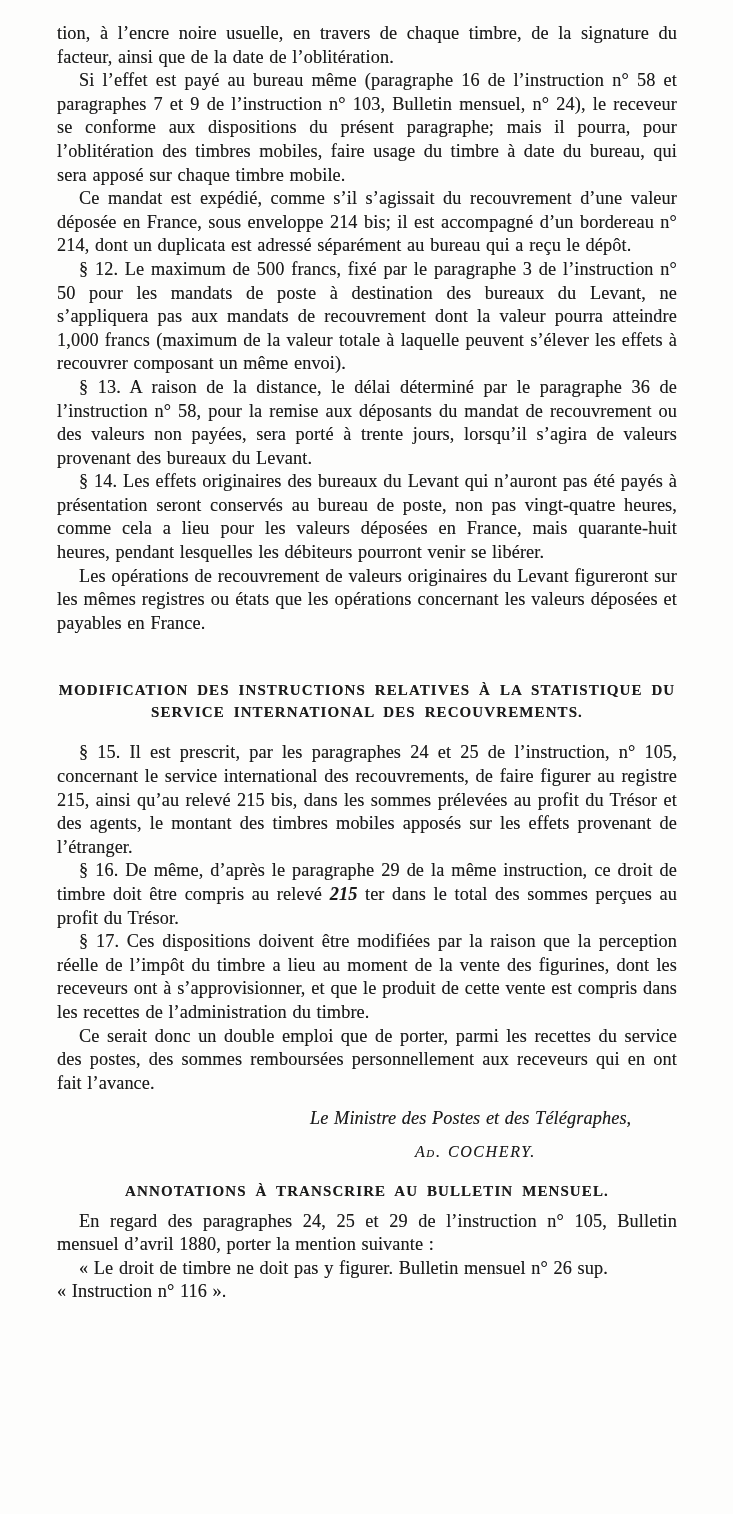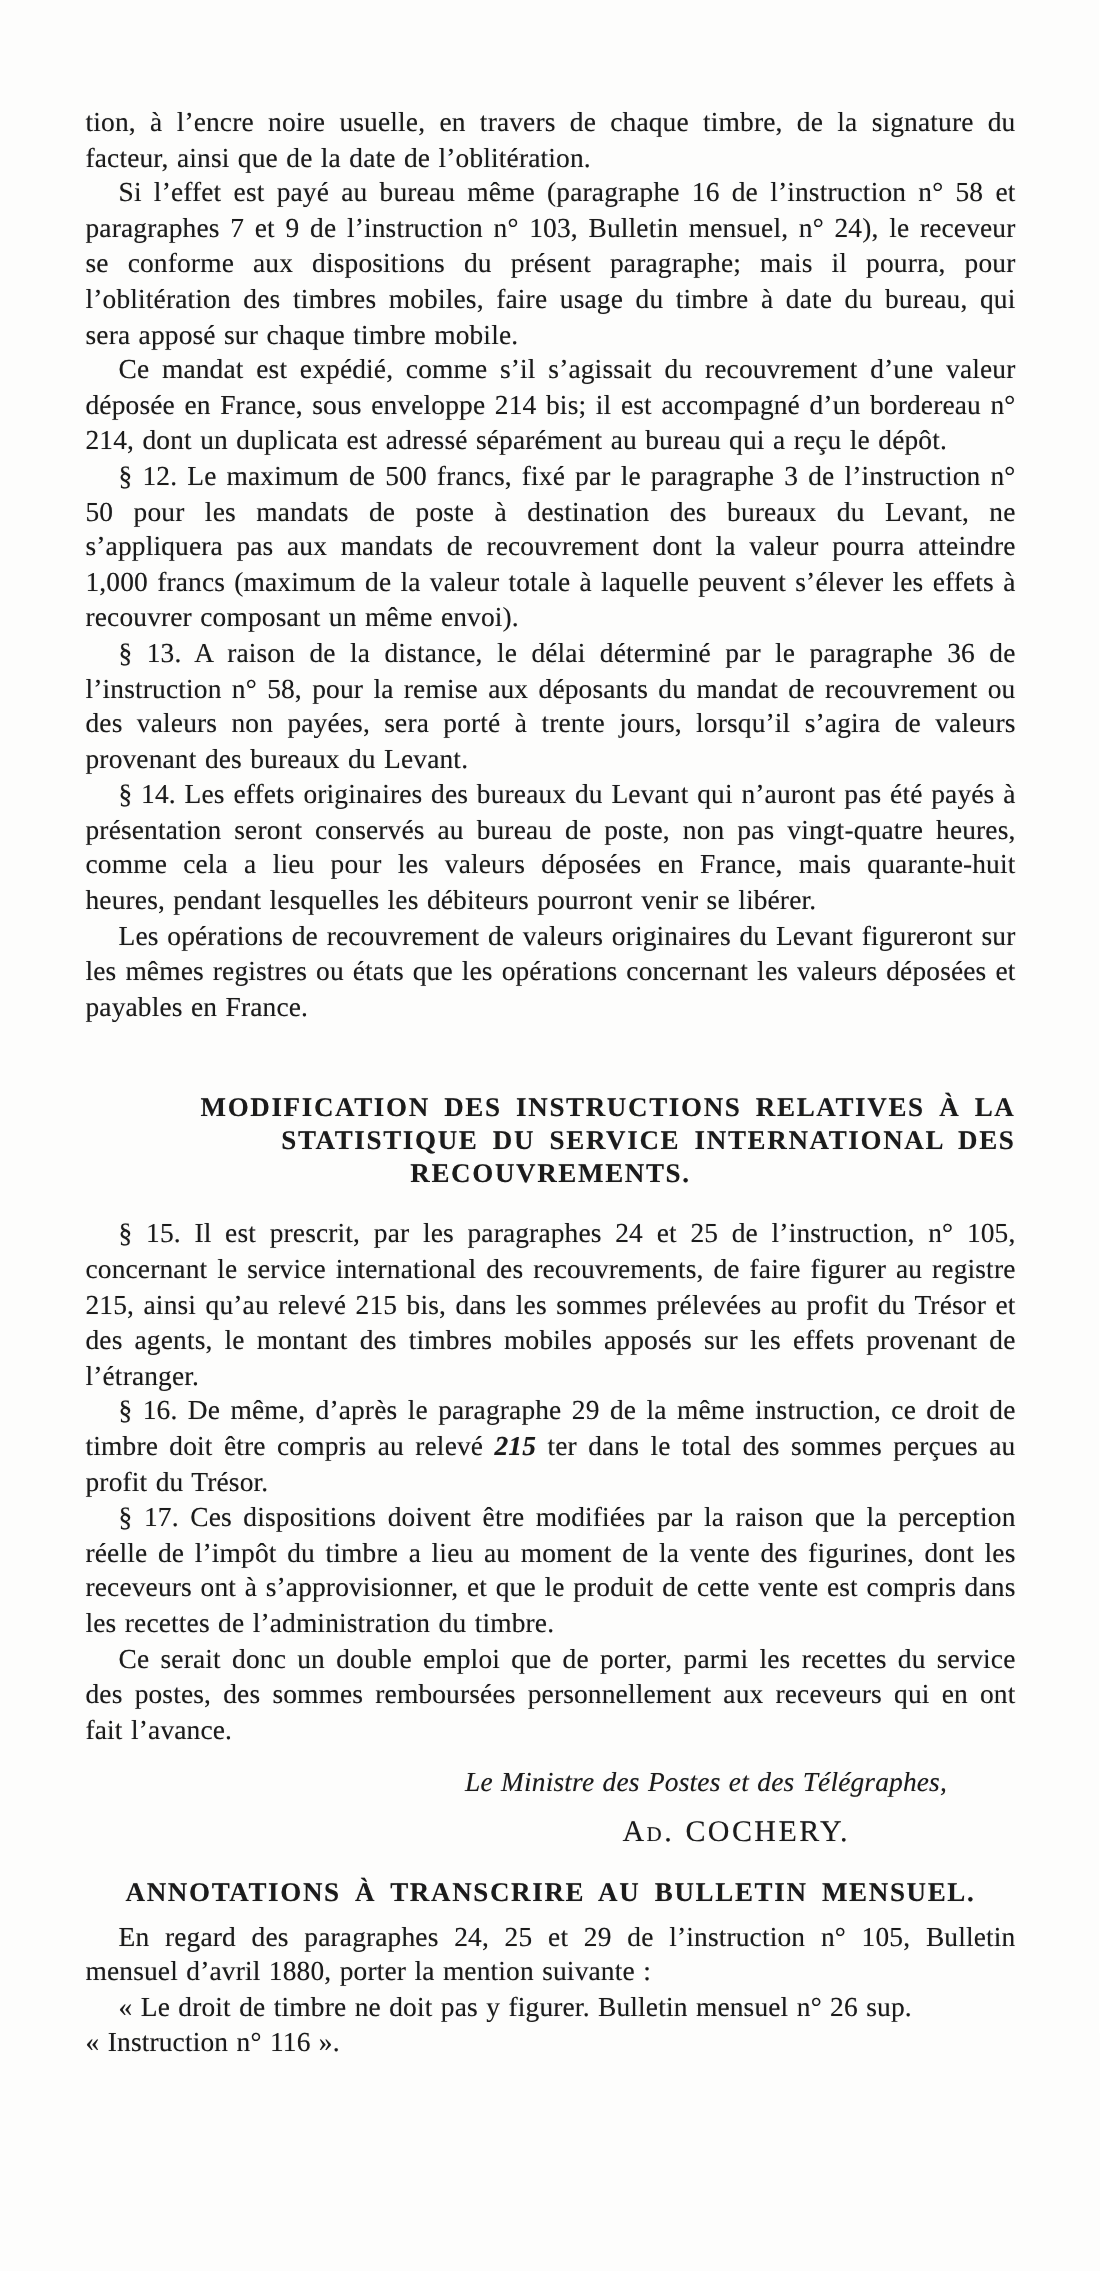--- a/index.html
+++ b/index.html
@@ -11,62 +11,62 @@
     position: relative;
     width: 733px;
     height: 1514px;
     background: #fdfdfc;
     overflow: hidden;
     font-family: "Liberation Serif", "DejaVu Serif", serif;
     color: #1b1b1b;
   }
   .doc-flow {
     padding: 22px 56px 0 57px; 
-    margin-top: 48px;
   }
   p.para {
     margin: 0;
     font-size: 18.3px;
     line-height: 23.6px;
     text-align: justify;
     letter-spacing: 0.1px;
     word-spacing: 0.05em;
     text-shadow: 0 0 0.5px rgba(20,20,20,0.45);
   }
   p.para.indent { text-indent: 22px; }
 
   
   p.kind-heading-main, p.kind-heading-annot {
-    text-align: right;
+    text-align: center;
     text-align-last: center;
     text-indent: 0;
     font-weight: 700;
-    font-size: 18px;
+    font-size: 15px;
     line-height: 22px;
     letter-spacing: 1.1px;
     word-spacing: 4px;
   }
   p.kind-heading-main { margin: 44px auto 18px; max-width: 620px; }
   p.kind-heading-annot { margin: 16px auto 8px; max-width: 620px; font-family: Liberation Serif, serif; }
 
   
   p.kind-sig-role {
     text-align: left;
     text-indent: 0;
     padding-left: 253px;
     margin-top: 12px;
     font-style: italic;
   }
   p.kind-sig-name {
     text-align: left;
     text-indent: 0;
     padding-left: 358px;
     margin-top: 9px;
-    font-size: 20px;
+    font-size: 16px;
     letter-spacing: 1.6px;
+    font-style: italic;
   }
 
   
   .run-n  { }
   .run-i  { }
   .run-bi { font-style: italic; font-weight: 700; }
   .run-sc { font-variant: small-caps; }
 </style>
 </head>
 <body>

